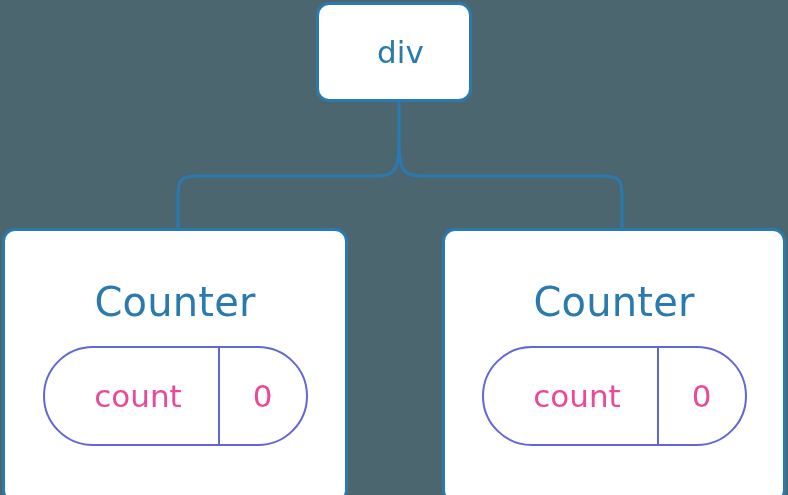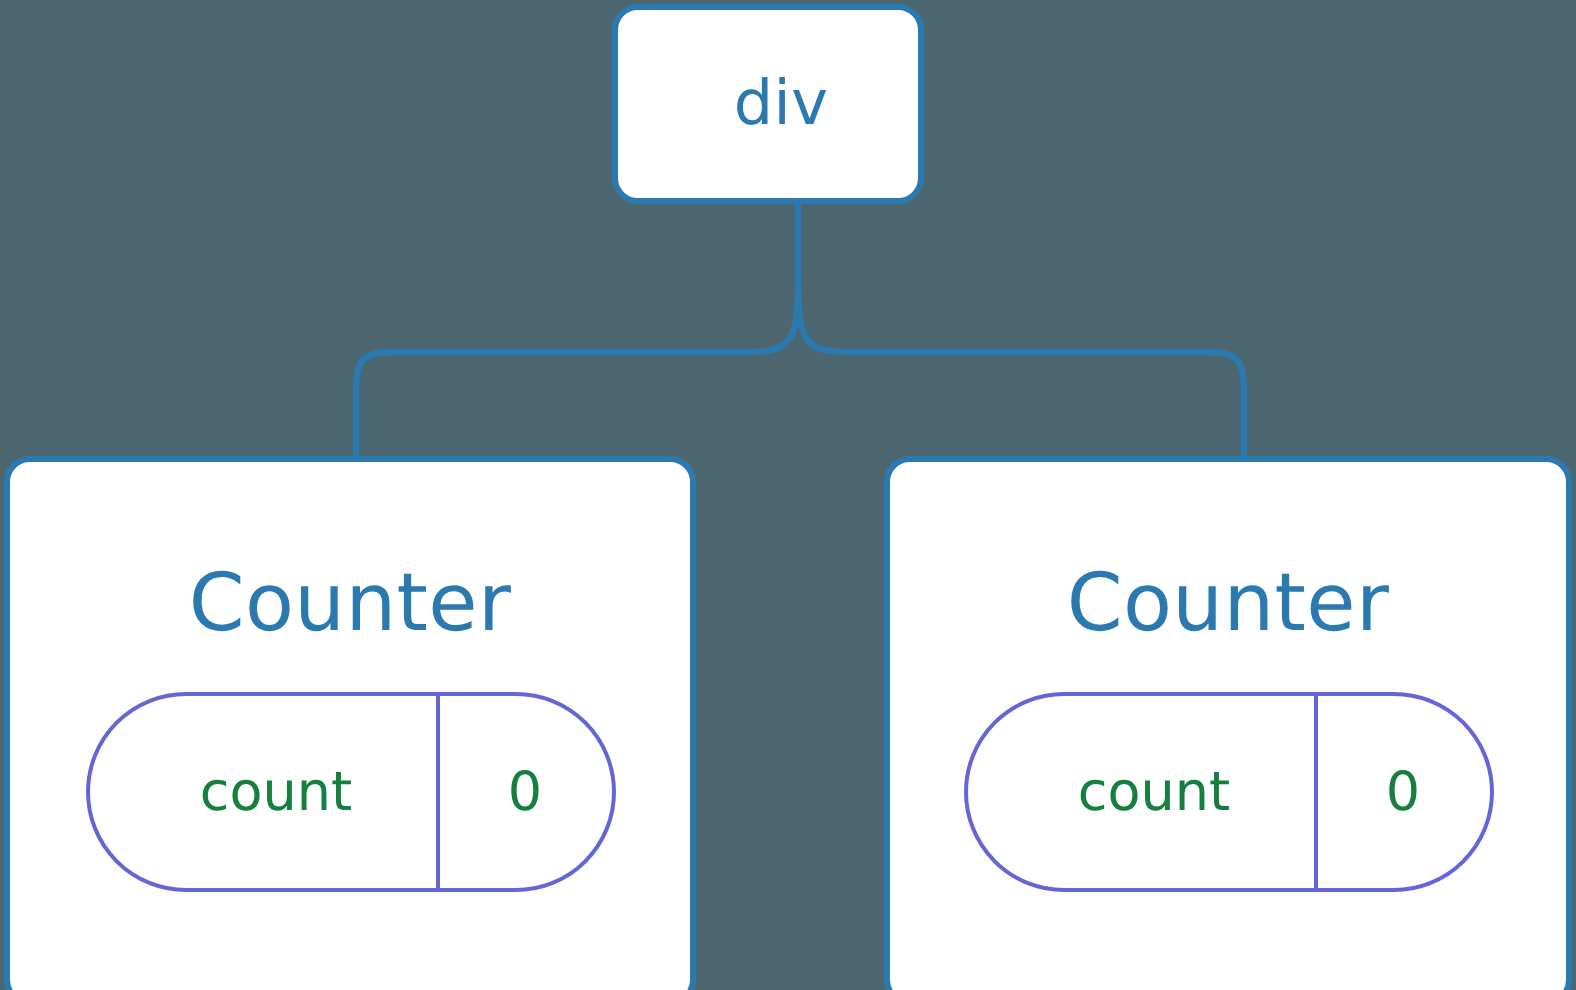--- a/index.html
+++ b/index.html
@@ -32,21 +32,21 @@
   .node {
     position: absolute;
     background: #ffffff;
     border: 3px solid #2a7ab0;
     border-radius: 13px;
     box-sizing: border-box;
     z-index: 2;
   }
 
   .node-root {
-    left: 306px;
+    left: 316px;
     top: 2px;
     width: 156px;
     height: 100px;
     display: flex;
     align-items: center;
     justify-content: center;
     padding-left: 13px;
   }
 
   .node-child {
@@ -87,22 +87,22 @@
     box-sizing: border-box;
     display: flex;
     align-items: stretch;
   }
 
   .state-key,
   .state-value {
     display: flex;
     align-items: center;
     justify-content: center;
-    font-size: 27px;
-    color: #15803d;
+    font-size: 31px;
+    color: #ec4899;
     line-height: 1;
     box-sizing: border-box;
   }
 
   .state-key {
     width: 173px;
     padding-left: 14px;
   }
 
   .state-value {

